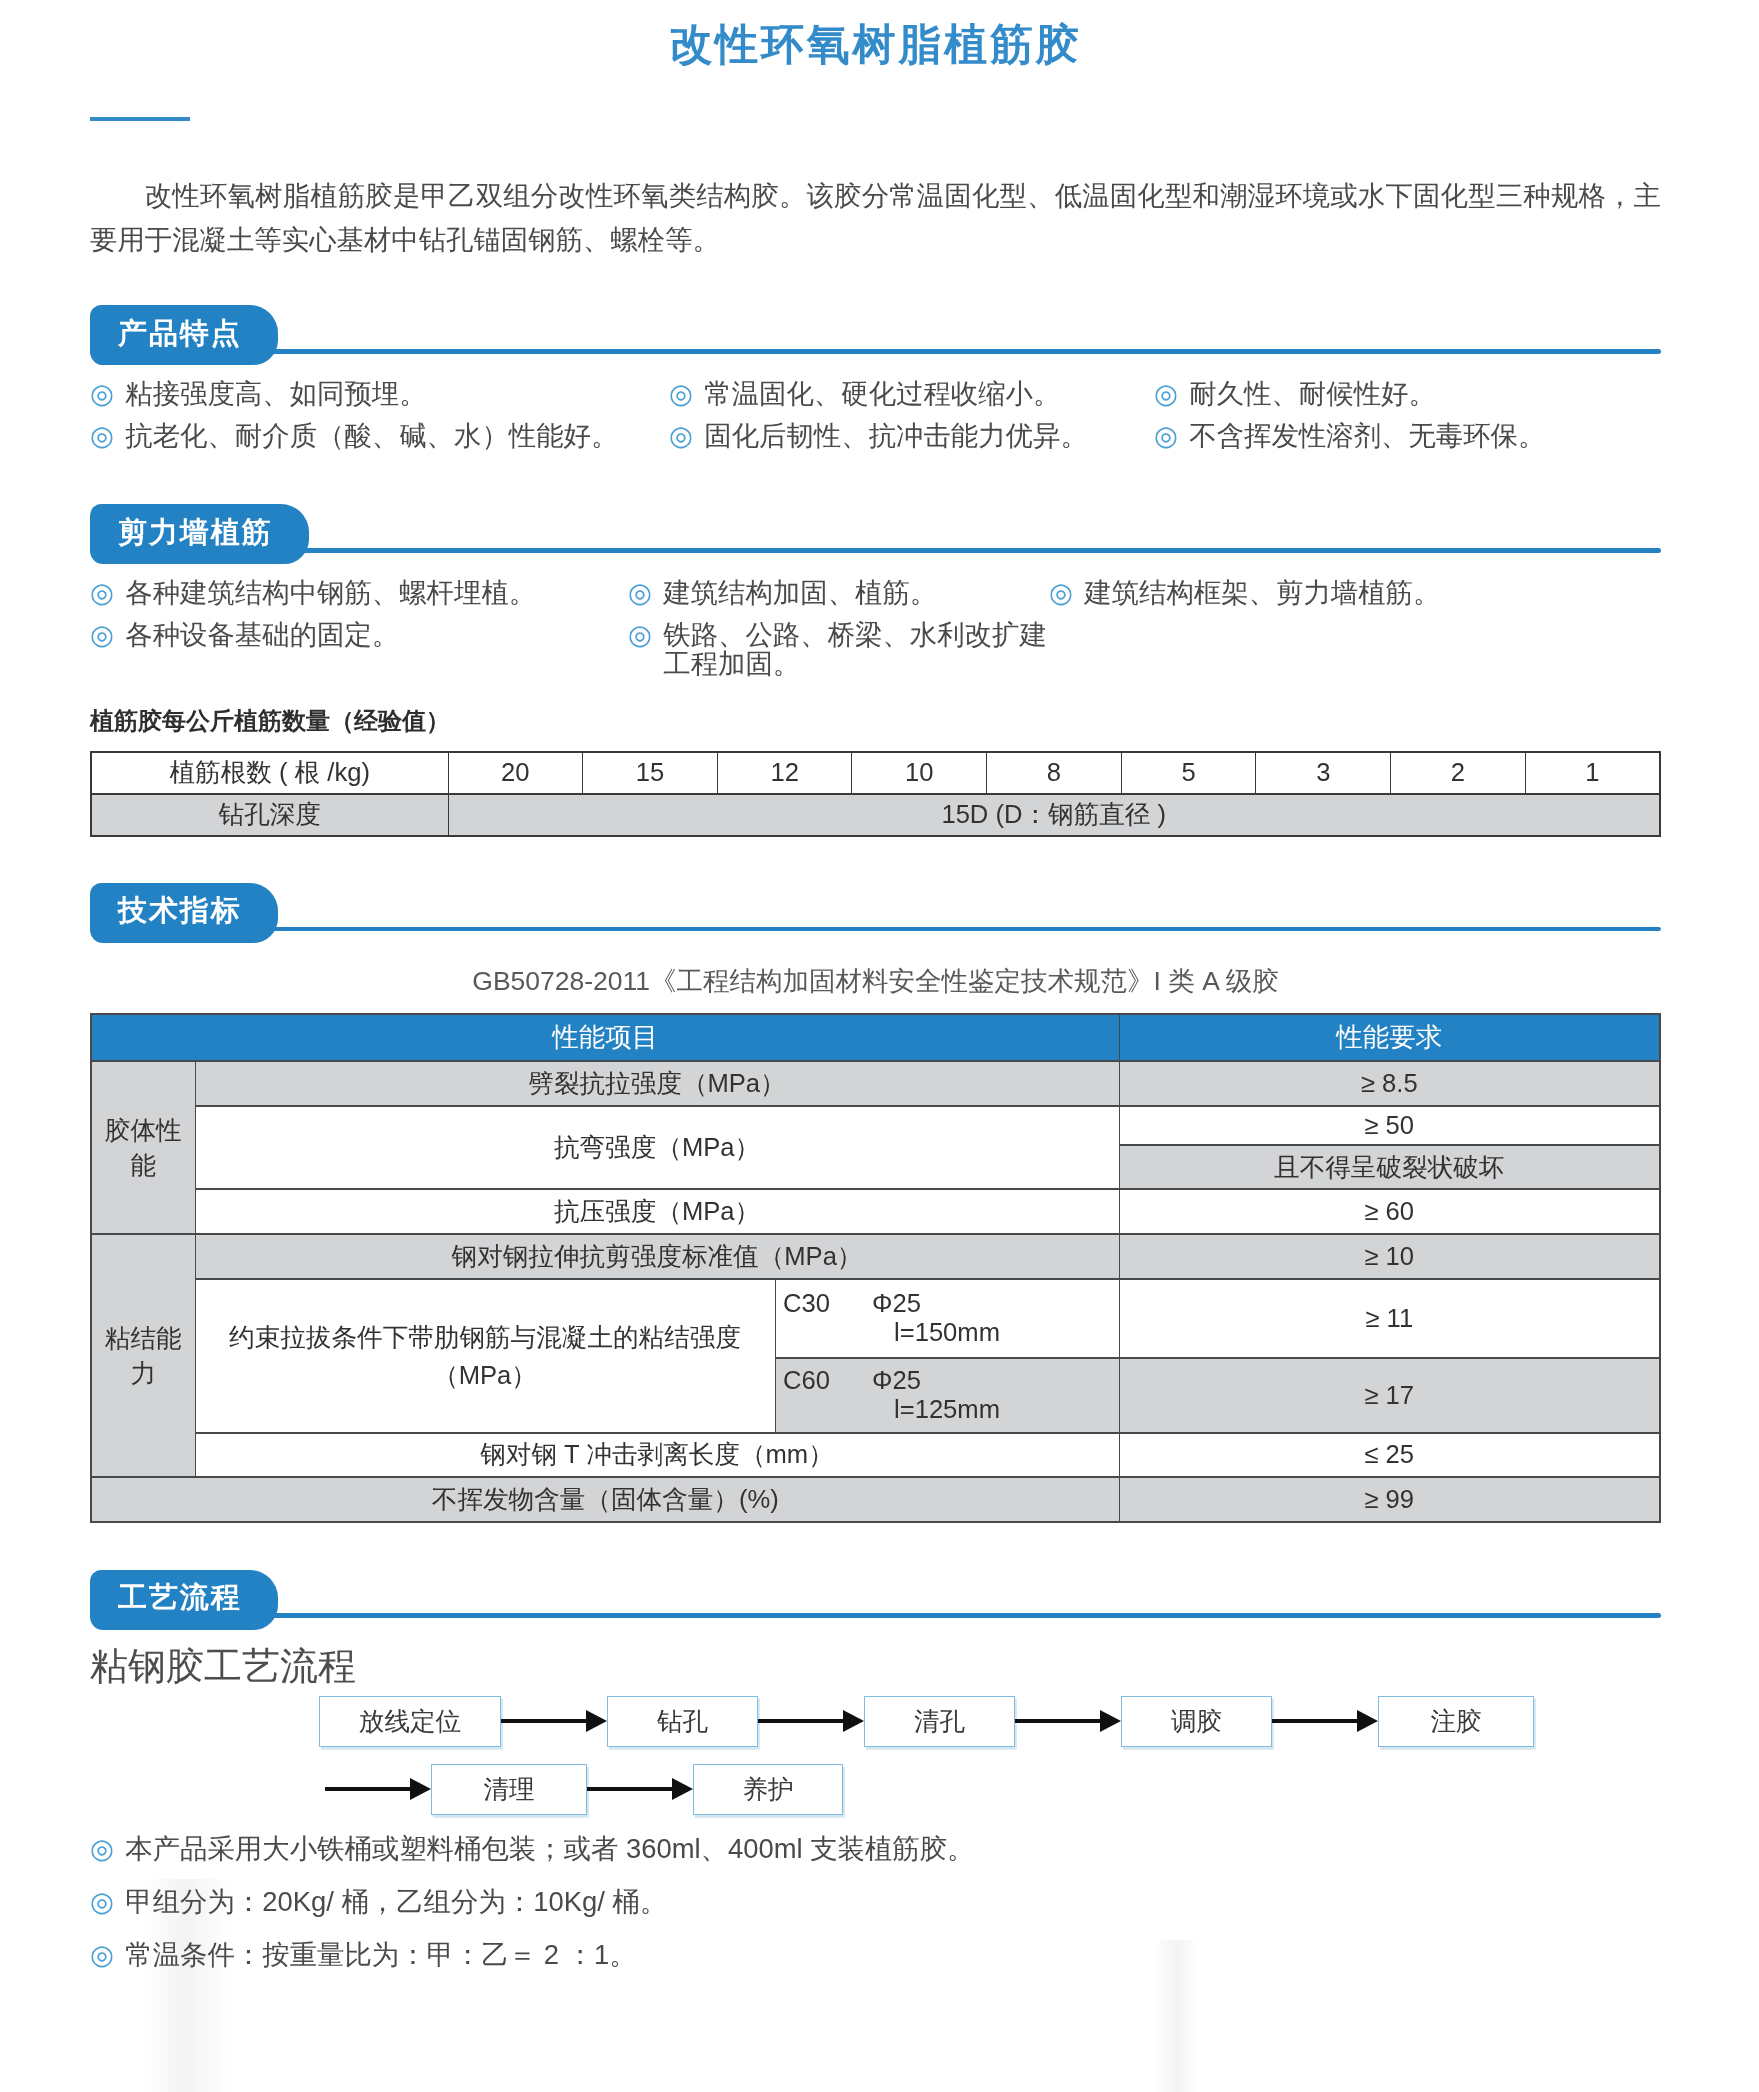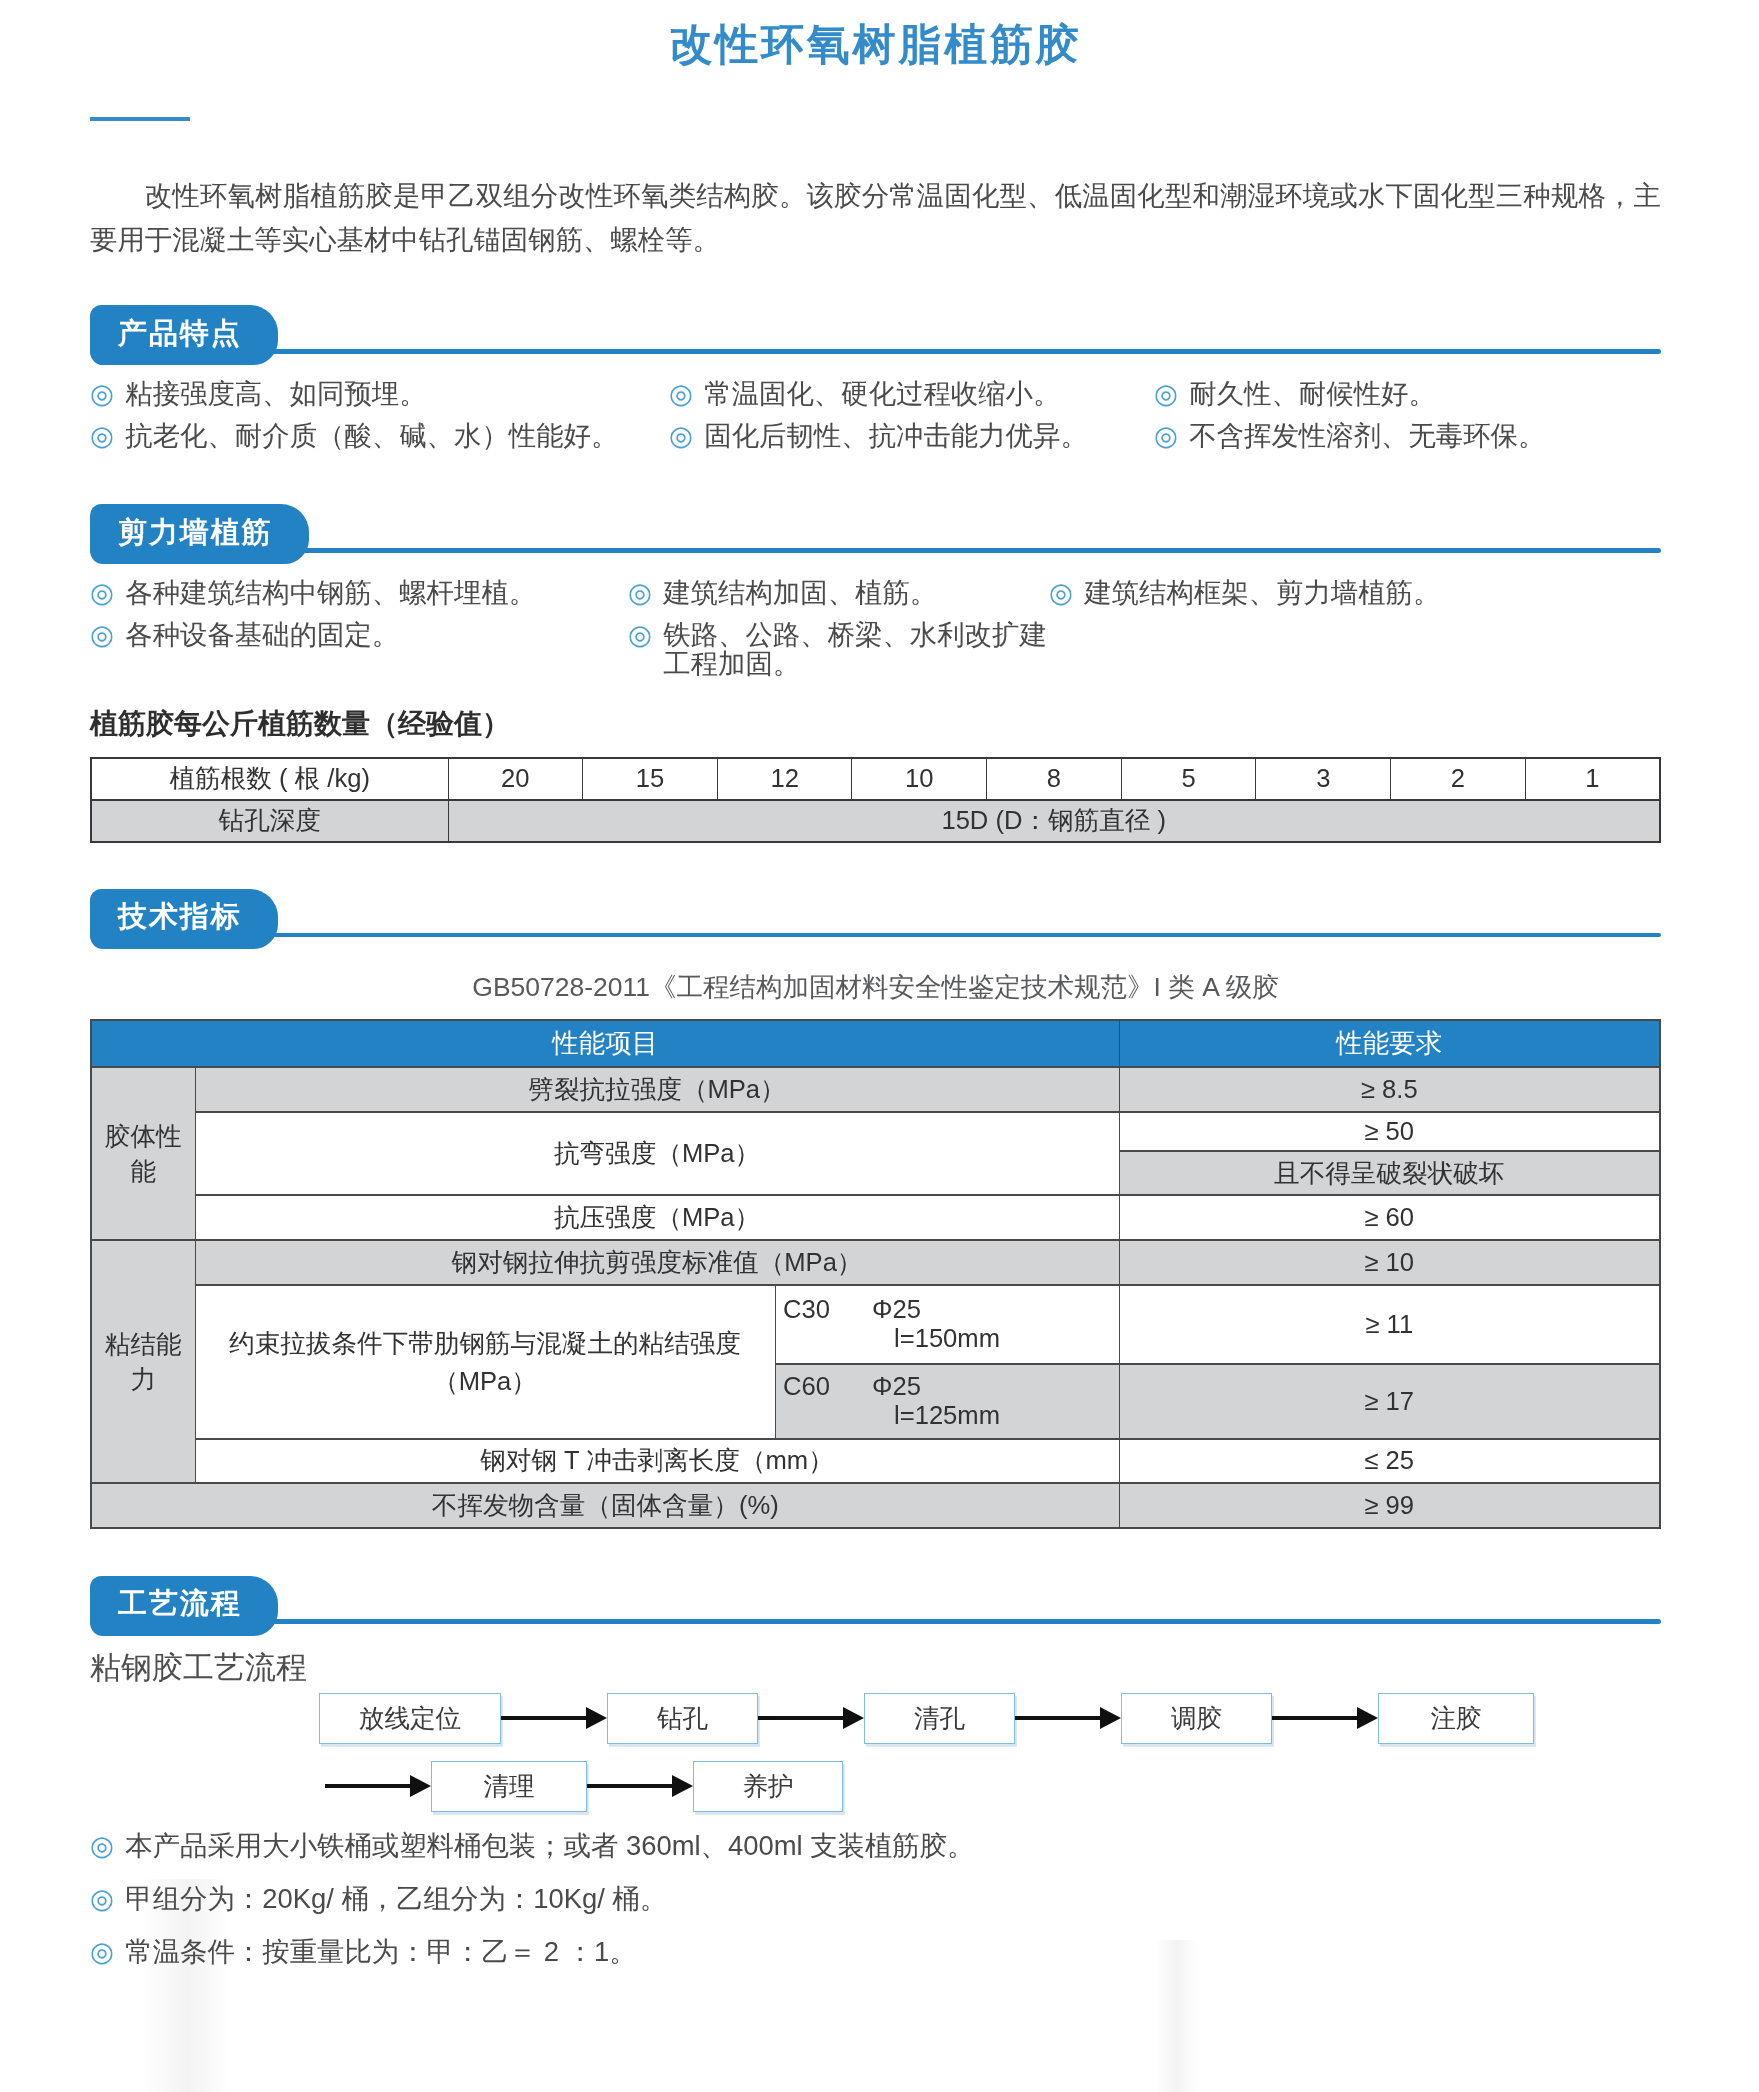--- a/index.html
+++ b/index.html
@@ -52,21 +52,21 @@
   .mt50{margin-top:47px;} .mt33{margin-top:31px;}
 
   
   .grid{display:grid;margin-top:19px;row-gap:13.2px;font-size:27.4px;color:#4a4a4b;line-height:29px;}
   .features-grid{grid-template-columns:579px 485px 1fr;}
   .apps-grid{grid-template-columns:538px 421px 1fr;}
   .bullet-item{display:flex;align-items:flex-start;}
   .bullet{color:#4aa0d5;margin-right:11.4px;font-size:27.4px;line-height:29px;}
 
   
-  .table-title{margin-top:26.5px;font-size:28px;font-weight:bold;color:#2e2e2f;}
+  .table-title{margin-top:26.5px;font-size:24px;font-weight:bold;color:#2e2e2f;}
   table{border-collapse:collapse;width:100%;}
   .dosage-table{margin-top:14px;font-size:25.6px;color:#323233;table-layout:fixed;}
   .dosage-table td{
     border:1.9px solid #39393b;
     border-top-width:2.8px;border-bottom-width:2.8px;
     height:40px;text-align:center;vertical-align:middle;padding:0 3.8px;
   }
   .dosage-table{border:2.8px solid #39393b;}
   .gray-row td, td.c-gray{background:#d3d4d6;}
   td.c-white{background:#ffffff;}
@@ -82,21 +82,21 @@
   .tech-table th{
     background:#2382c4;color:#ffffff;font-size:26.5px;font-weight:normal;height:38px;
   }
   .tech-table .h47{height:39px;} .tech-table .h50{height:42px;}
   .tech-table .h90{height:79px;} .tech-table .h85{height:75px;padding-left:40px;}
   .group-cell{width:104px;}
   .spec-line1{display:flex;gap:42px;}
   .bond-label div{line-height:38px;}
 
   
-  .flow-subtitle{margin-top:16px;font-size:31px;color:#4d4d4e;}
+  .flow-subtitle{margin-top:16px;font-size:38px;color:#4d4d4e;}
   .flow-row{display:flex;margin-top:3.8px;}
   .flow-row2{margin-top:17px;}
   .flow-box{
     box-sizing:border-box;height:51px;background:#ffffff;
     border:1.9px solid #7fbcdf;
     box-shadow:1.9px 2.8px 0 rgba(137,182,212,0.35);
     display:flex;align-items:center;justify-content:center;
     font-size:25.6px;color:#3a3a3b;flex:0 0 auto;
   }
   .w192{width:182px;} .w160{width:151px;} .w165{width:156px;} .w158{width:150px;}

